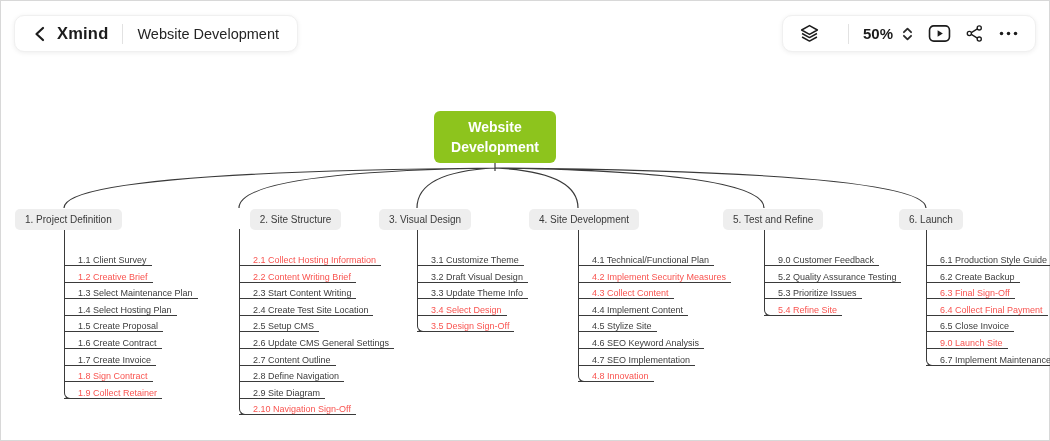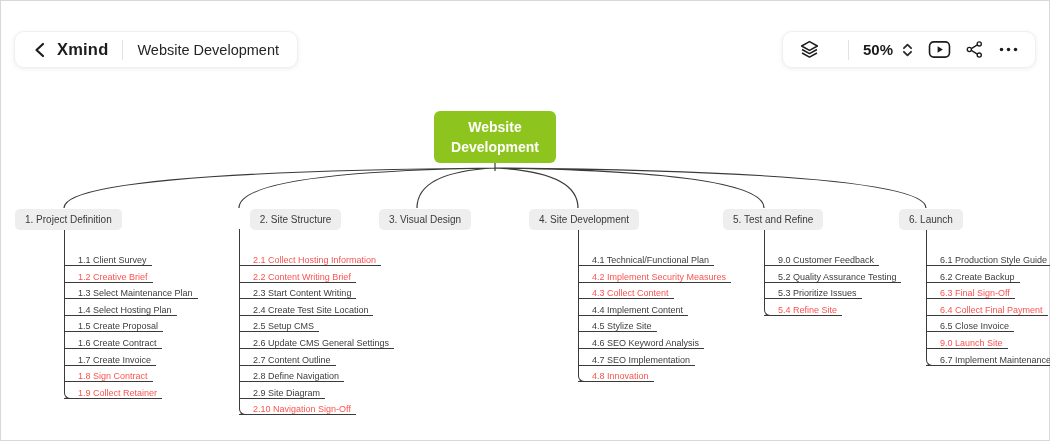--- a/index.html
+++ b/index.html
@@ -10,21 +10,21 @@
     position: relative;
     overflow: hidden;
   }
   .frame {
     position: absolute; inset: 0;
     border: 1px solid #d8d8d8;
     background: #ffffff;
   }
   
   .pill {
-    position: absolute; top: 30px; height: 37px;
+    position: absolute; top: 14px; height: 37px;
     background: #ffffff;
     border: 1px solid #f0f0f0;
     border-radius: 10px;
     box-shadow: 0 1px 5px rgba(0,0,0,0.07);
     display: flex; align-items: center;
     z-index: 20;
   }
   .pill-left  { left: 13px;  padding: 0 18px; }
   .pill-right { right: 13px; padding: 0 16px; }
   .app-name { font-size: 16.5px; font-weight: bold; color: #1c1c1c; letter-spacing: 0.2px; margin-left: 10px; }
@@ -110,21 +110,27 @@
           <div class="item flagged">2.2 Content Writing Brief</div>
           <div class="item">2.3 Start Content Writing</div>
           <div class="item">2.4 Create Test Site Location</div>
           <div class="item">2.5 Setup CMS</div>
           <div class="item">2.6 Update CMS General Settings</div>
           <div class="item">2.7 Content Outline</div>
           <div class="item">2.8 Define Navigation</div>
           <div class="item">2.9 Site Diagram</div>
           <div class="item flagged">2.10 Navigation Sign-Off</div>
         </div></div>
-      <div class="branch" style="left: 378px; --cx: 38px;"><div class="branch-header">3. Visual Design</div><div class="vline"></div></div>
+      <div class="branch" style="left: 378px; --cx: 38px;"><div class="branch-header">3. Visual Design</div><div class="vline"></div><div class="items">
+          <div class="item">3.1 Customize Theme</div>
+          <div class="item">3.2 Draft Visual Design</div>
+          <div class="item">3.3 Update Theme Info</div>
+          <div class="item flagged">3.4 Select Design</div>
+          <div class="item flagged">3.5 Design Sign-Off</div>
+        </div></div>
       <div class="branch" style="left: 528px; --cx: 49px;"><div class="branch-header">4. Site Development</div><div class="vline"></div><div class="items">
           <div class="item">4.1 Technical/Functional Plan</div>
           <div class="item flagged">4.2 Implement Security Measures</div>
           <div class="item flagged">4.3 Collect Content</div>
           <div class="item">4.4 Implement Content</div>
           <div class="item">4.5 Stylize Site</div>
           <div class="item">4.6 SEO Keyword Analysis</div>
           <div class="item">4.7 SEO Implementation</div>
           <div class="item flagged">4.8 Innovation</div>
         </div></div>

